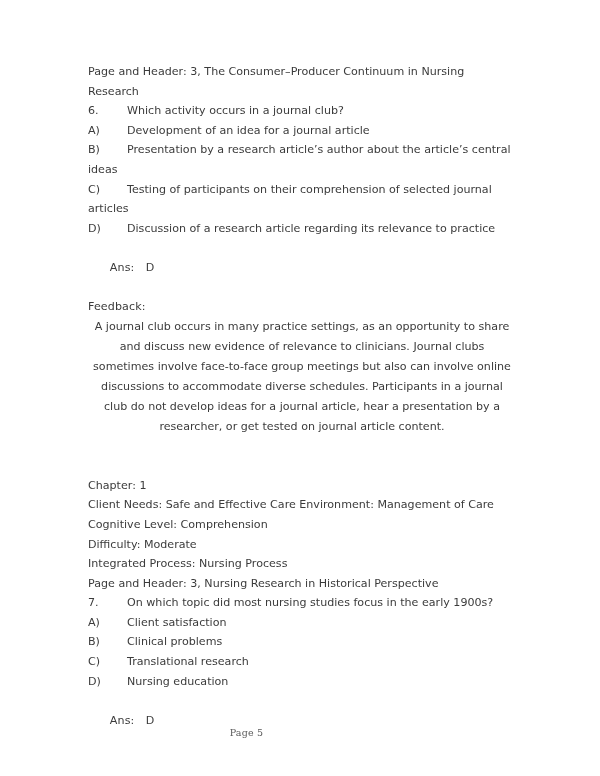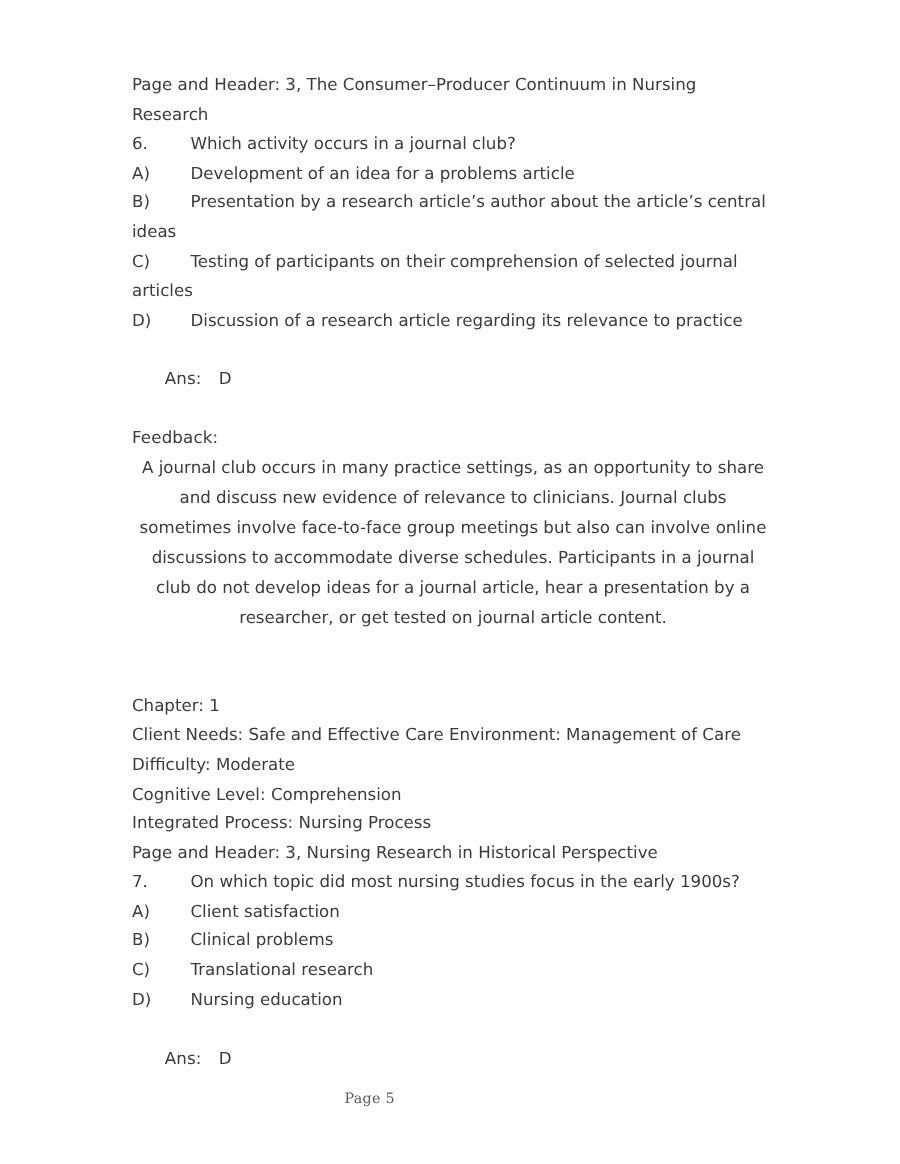--- a/index.html
+++ b/index.html
@@ -21,21 +21,21 @@
     left: 0;
     top: 0;
     width: 600px;
     height: 776px;
     background: #ffffff;
   }
 
   .content {
     position: absolute;
     left: 88px;
-    top: 47px;
+    top: 62px;
     width: 428px;
   }
 
   
   .line {
     font-size: 11.1px;
     line-height: 19.6px;
     color: #3b3b3b;
     letter-spacing: 0.01em;
     white-space: pre-wrap;
@@ -106,21 +106,21 @@
 <div class="page">
   <div class="content">
 
     <div class="wrap-block">Page and Header: 3, The Consumer–Producer Continuum in Nursing Research</div>
 
     <div class="item">
       <span class="lbl">6.</span><span class="bdy">Which activity occurs in a journal club?</span>
     </div>
 
     <div class="item">
-      <span class="lbl">A)</span><span class="bdy">Development of an idea for a problems article</span>
+      <span class="lbl">A)</span><span class="bdy">Development of an idea for a journal article</span>
     </div>
 
     <div class="item">
       <span class="lbl">B)</span><span class="bdy">Presentation by a research article’s author about the article’s central ideas</span>
     </div>
 
     <div class="item">
       <span class="lbl">C)</span><span class="bdy">Testing of participants on their comprehension of selected journal articles</span>
     </div>
 
@@ -133,22 +133,22 @@
     </div>
 
     <div class="line">Feedback:</div>
 
     <p class="para">A journal club occurs in many practice settings, as an opportunity to share and discuss new evidence of relevance to clinicians. Journal clubs sometimes involve face-to-face group meetings but also can involve online discussions to accommodate diverse schedules. Participants in a journal club do not develop ideas for a journal article, hear a presentation by a researcher, or get tested on journal article content.</p>
 
     <div class="gap-block"></div>
 
     <div class="meta-line">Chapter: 1</div>
     <div class="meta-line">Client Needs: Safe and Effective Care Environment: Management of Care</div>
+    <div class="meta-line">Cognitive Level: Comprehension</div>
     <div class="meta-line">Difficulty: Moderate</div>
-    <div class="meta-line">Cognitive Level: Comprehension</div>
     <div class="meta-line">Integrated Process: Nursing Process</div>
     <div class="meta-line">Page and Header: 3, Nursing Research in Historical Perspective</div>
 
     <div class="item">
       <span class="lbl">7.</span><span class="bdy">On which topic did most nursing studies focus in the early 1900s?</span>
     </div>
 
     <div class="item">
       <span class="lbl">A)</span><span class="bdy">Client satisfaction</span>
     </div>

